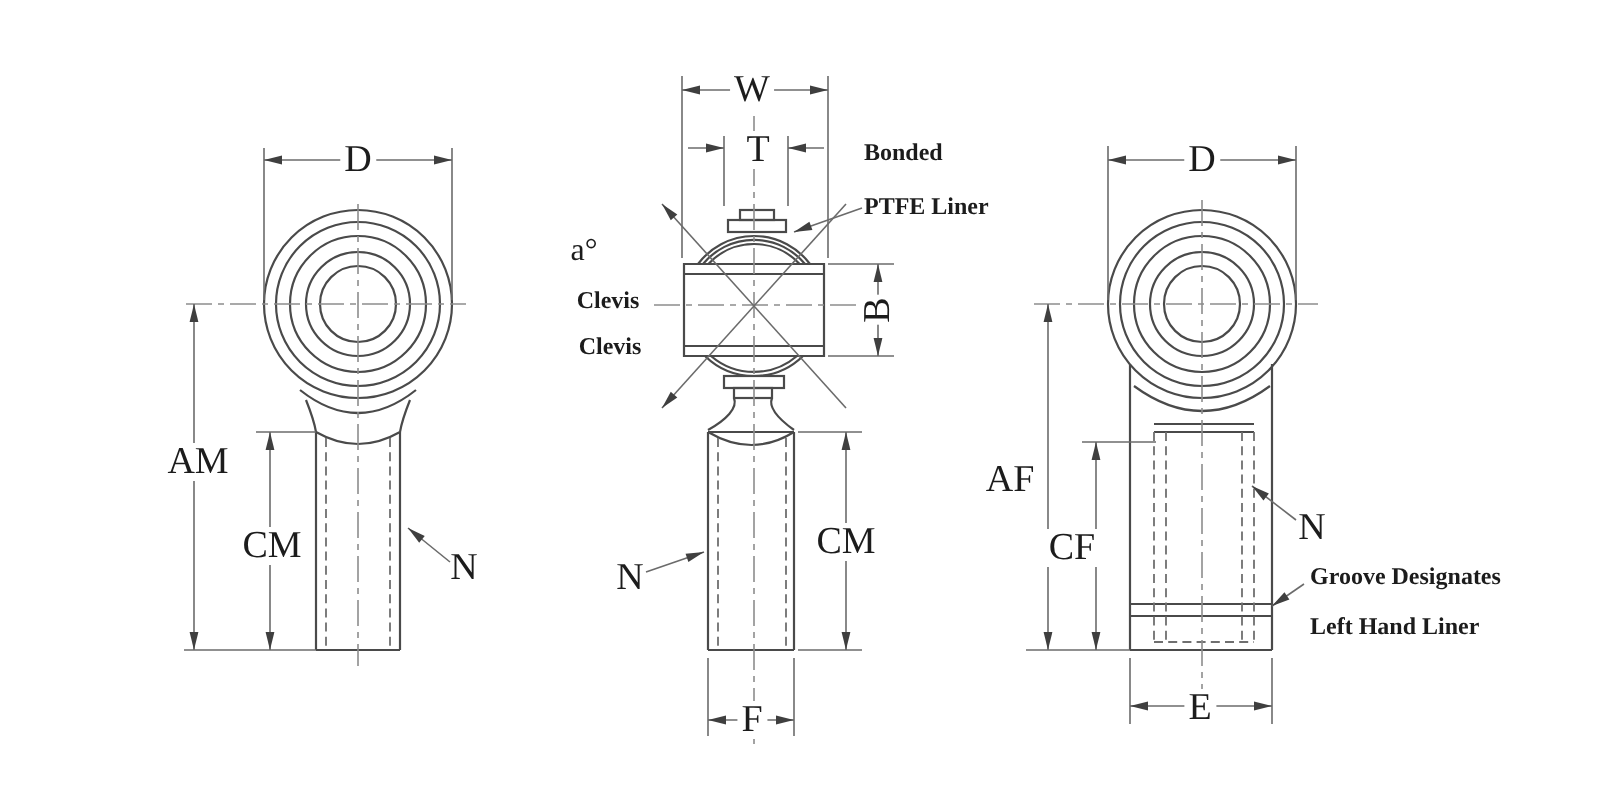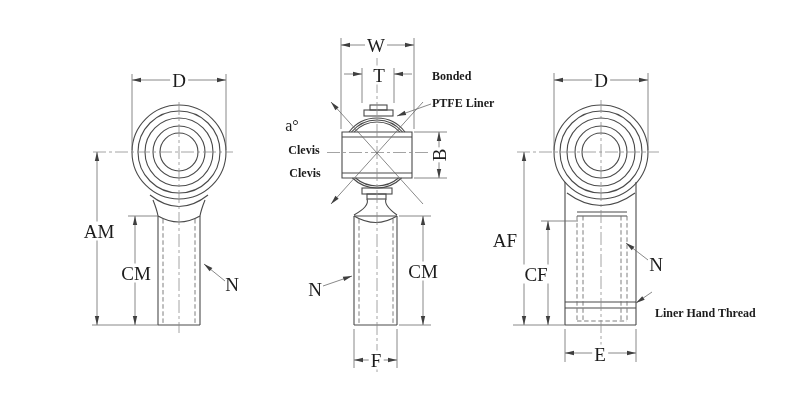--- a/index.html
+++ b/index.html
@@ -250,14 +250,15 @@
   <div class="lbl note" style="left:304px;top:150px">Clevis</div>
   <div class="lbl note" style="left:305px;top:173px">Clevis</div>
   <div class="lbl note note-l" style="left:432px;top:76px">Bonded</div>
   <div class="lbl note note-l" style="left:432px;top:103px">PTFE Liner</div>
 
   <div class="lbl dim" style="left:601px;top:80px">D</div>
   <div class="lbl dim" style="left:505px;top:240px">AF</div>
   <div class="lbl dim" style="left:536px;top:274px">CF</div>
   <div class="lbl dim" style="left:600px;top:354px">E</div>
   <div class="lbl" style="left:656px;top:264px">N</div>
-  <div class="lbl note note-l" style="left:655px;top:313px">Liner Hand Thread</div>
+  <div class="lbl note note-l" style="left:655px;top:288px">Groove Designates</div>
+  <div class="lbl note note-l" style="left:655px;top:313px">Left Hand Liner</div>
 </div>
 
 </body></html>

